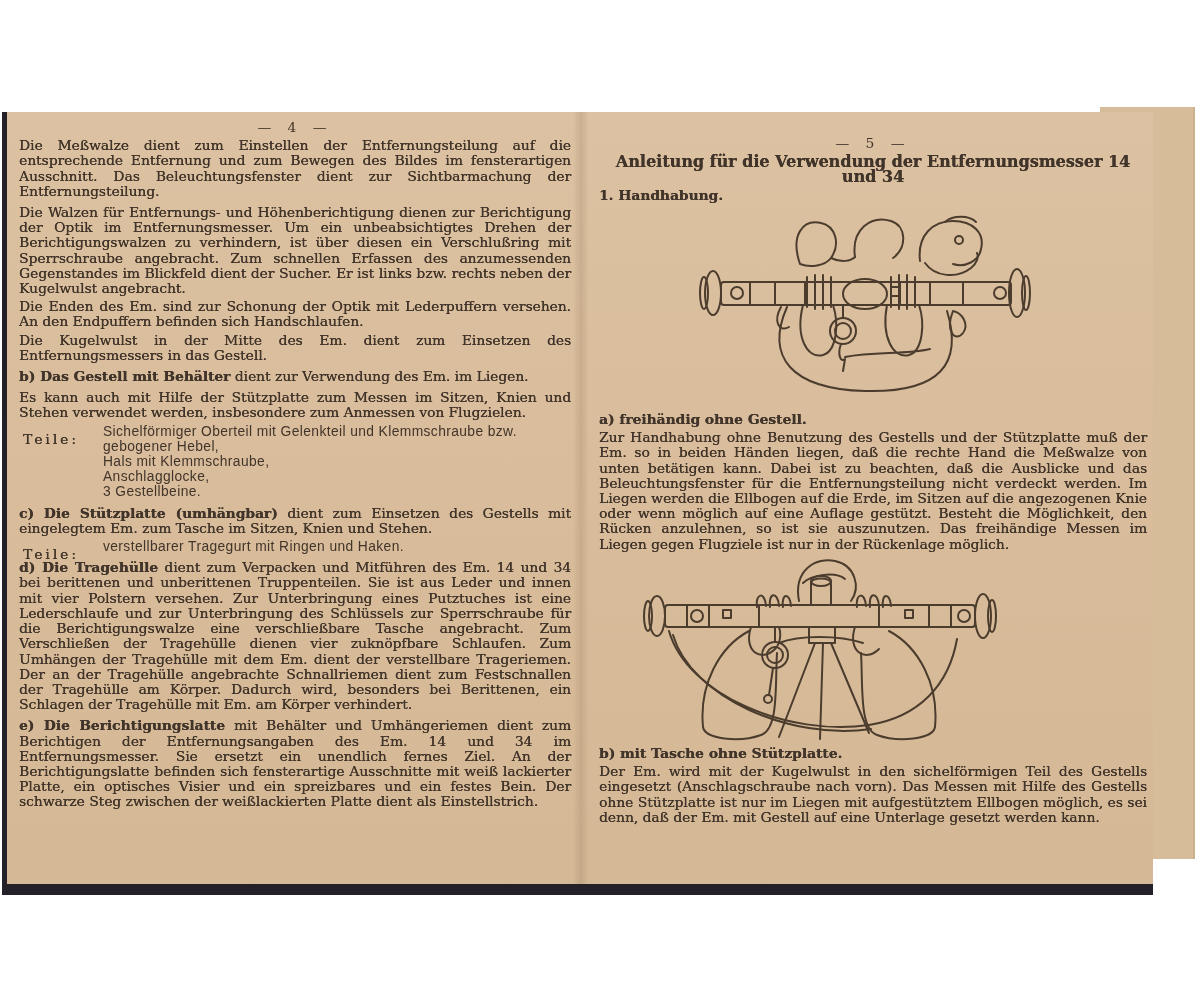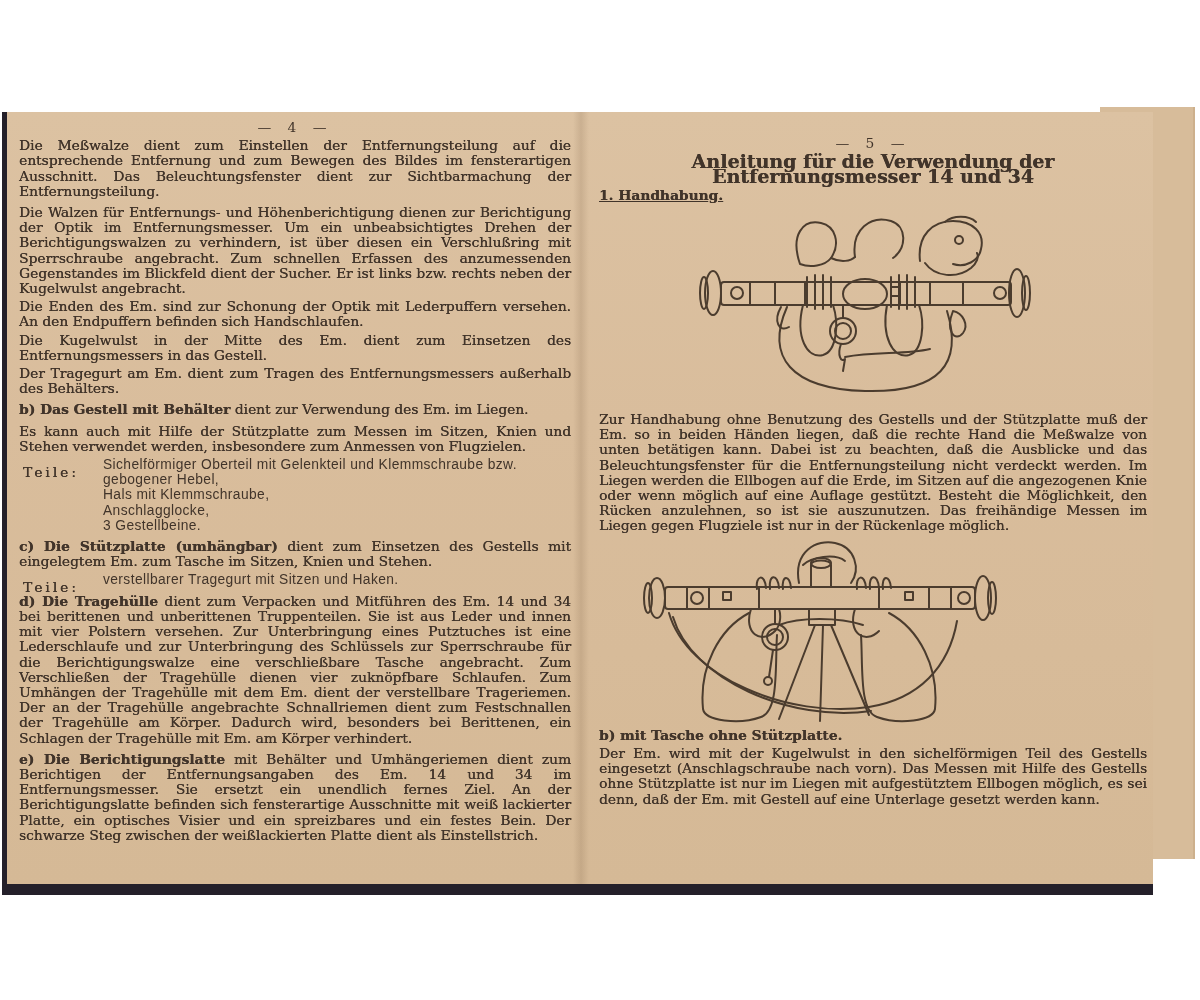--- a/index.html
+++ b/index.html
@@ -29,22 +29,22 @@
   }
   .page4{left:12px;top:8px;width:552px;}
   .page5{left:592px;top:24px;width:548px;}
   .pagenum{text-align:center;margin:0 0 6px 0;letter-spacing:6px;text-shadow:none;}
   .col p{margin:0 0 3px 0;}
   .col p.gap{margin-top:6px;}
   .lead{font-weight:bold;}
   .teile-block{position:relative;padding-left:84px;margin:3px 0 4px 0;text-align:left;}
   .teile-label{position:absolute;left:4px;top:8px;letter-spacing:3px;}
   .teile-items{font-family:Liberation Sans, sans-serif;letter-spacing:0.4px;text-shadow:none;}
-  .title{font-weight:bold;font-size:19px;text-align:center;margin:2px 0 4px 0;}
-  .section-head{font-weight:bold;margin:0 0 2px 0;text-align:left;text-decoration:underline;}
+  .title{font-weight:bold;font-size:16px;text-align:center;margin:2px 0 4px 0;}
+  .section-head{font-weight:bold;margin:0 0 2px 0;text-align:left;}
   .fig-caption{font-weight:bold;margin:2px 0 3px 0;text-align:left;}
   figure{margin:0;padding:0;}
   .fig1{margin:4px 0 4px 96px;}
   .fig2{margin:2px 0 2px 40px;}
   .lineart{stroke:#4b3c2e;fill:none;stroke-width:2;stroke-linecap:round;stroke-linejoin:round;}
 </style>
 </head>
 <body>
 
 <div class="underpage">
@@ -54,41 +54,40 @@
 <div class="mainpage">
   <div class="gutter"></div>
 
   <div class="col page4">
     <p class="pagenum">— 4 —</p>
 
     <p>Die Meßwalze dient zum Einstellen der Entfernungsteilung auf die entsprechende Entfernung und zum Bewegen des Bildes im fensterartigen Ausschnitt. Das Beleuchtungsfenster dient zur Sichtbarmachung der Entfernungsteilung.</p>
     <p class="gap">Die Walzen für Entfernungs- und Höhenberichtigung dienen zur Berichtigung der Optik im Entfernungsmesser. Um ein unbeabsichtigtes Drehen der Berichtigungswalzen zu verhindern, ist über diesen ein Verschlußring mit Sperrschraube angebracht. Zum schnellen Erfassen des anzumessenden Gegenstandes im Blickfeld dient der Sucher. Er ist links bzw. rechts neben der Kugelwulst angebracht.</p>
     <p>Die Enden des Em. sind zur Schonung der Optik mit Lederpuffern versehen. An den Endpuffern befinden sich Handschlaufen.</p>
     <p>Die Kugelwulst in der Mitte des Em. dient zum Einsetzen des Entfernungsmessers in das Gestell.</p>
-    <p>Der Tragegurt am Em. dient zum Tragen des Entfernungsmessers außerhalb des Behälters.</p>
 
     <p class="gap"><span class="lead">b) Das Gestell mit Behälter</span><span> dient zur Verwendung des Em. im Liegen.</span></p>
     <p class="gap">Es kann auch mit Hilfe der Stützplatte zum Messen im Sitzen, Knien und Stehen verwendet werden, insbesondere zum Anmessen von Flugzielen.</p>
 
     <div class="teile-block">
       <span class="teile-label">Teile:</span>
       <div class="teile-items">
         <div>Sichelförmiger Oberteil mit Gelenkteil und Klemmschraube bzw. gebogener Hebel,</div>
         <div>Hals mit Klemmschraube,</div>
         <div>Anschlagglocke,</div>
         <div>3 Gestellbeine.</div>
       </div>
     </div>
 
     <p class="gap"><span class="lead">c) Die Stützplatte (umhängbar)</span><span> dient zum Einsetzen des Gestells mit eingelegtem Em. zum Tasche im Sitzen, Knien und Stehen.</span></p>
 
     <div class="teile-block">
       <span class="teile-label">Teile:</span>
       <div class="teile-items">
-        <div>verstellbarer Tragegurt mit Sitzen und Haken.</div>
+        <div>verstellbarer Tragegurt mit Ringen und Haken.</div>
       </div>
     </div>
 
     <p class="gap"><span class="lead">d) Die Tragehülle</span><span> dient zum Verpacken und Mitführen des Em. 14 und 34 bei berittenen und unberittenen Truppenteilen. Sie ist aus Leder und innen mit vier Polstern versehen. Zur Unterbringung eines Putztuches ist eine Lederschlaufe und zur Unterbringung des Schlüssels zur Sperrschraube für die Berichtigungswalze eine verschließbare Tasche angebracht. Zum Verschließen der Tragehülle dienen vier zuknöpfbare Schlaufen. Zum Umhängen der Tragehülle mit dem Em. dient der verstellbare Trageriemen. Der an der Tragehülle angebrachte Schnallriemen dient zum Festschnallen der Tragehülle am Körper. Dadurch wird, besonders bei Berittenen, ein Schlagen der Tragehülle mit Em. am Körper verhindert.</span></p>
 
     <p class="gap"><span class="lead">e) Die Berichtigungslatte</span><span> mit Behälter und Umhängeriemen dient zum Berichtigen der Entfernungsangaben des Em. 14 und 34 im Entfernungsmesser. Sie ersetzt ein unendlich fernes Ziel. An der Berichtigungslatte befinden sich fensterartige Ausschnitte mit weiß lackierter Platte, ein optisches Visier und ein spreizbares und ein festes Bein. Der schwarze Steg zwischen der weißlackierten Platte dient als Einstellstrich.</span></p>
   </div>
 
   <div class="col page5">
     <p class="pagenum">— 5 —</p>
@@ -143,20 +142,21 @@
           <circle cx="148" cy="124" r="13"></circle>
             <circle cx="148" cy="124" r="8"></circle>
           <path d="M146,137 C142,148 146,156 150,152 L148,164"></path>
 
           <path d="M86,100 C78,114 84,126 94,120"></path>
           <path d="M258,104 C250,124 260,136 268,126 C274,118 268,106 258,104"></path>
         </g>
       </svg>
     </figure>
 
+    <p class="fig-caption">a) freihändig ohne Gestell.</p>
     <p>Zur Handhabung ohne Benutzung des Gestells und der Stützplatte muß der Em. so in beiden Händen liegen, daß die rechte Hand die Meßwalze von unten betätigen kann. Dabei ist zu beachten, daß die Ausblicke und das Beleuchtungsfenster für die Entfernungsteilung nicht verdeckt werden. Im Liegen werden die Ellbogen auf die Erde, im Sitzen auf die angezogenen Knie oder wenn möglich auf eine Auflage gestützt. Besteht die Möglichkeit, den Rücken anzulehnen, so ist sie auszunutzen. Das freihändige Messen im Liegen gegen Flugziele ist nur in der Rückenlage möglich.</p>
 
     <figure class="fig2">
       <svg width="360" height="186" viewBox="0 0 360 186" role="img" aria-label="Soldat mit Entfernungsmesser auf Gestell (Dreibein)">
         <g class="lineart">
 
           <path d="M160,46 C154,14 178,2 196,6 C216,10 222,32 212,46"></path>
           <path d="M164,28 C172,20 196,16 206,24"></path>
 
           <path d="M172,50 L172,28 C172,22 192,22 192,28 L192,50"></path>

